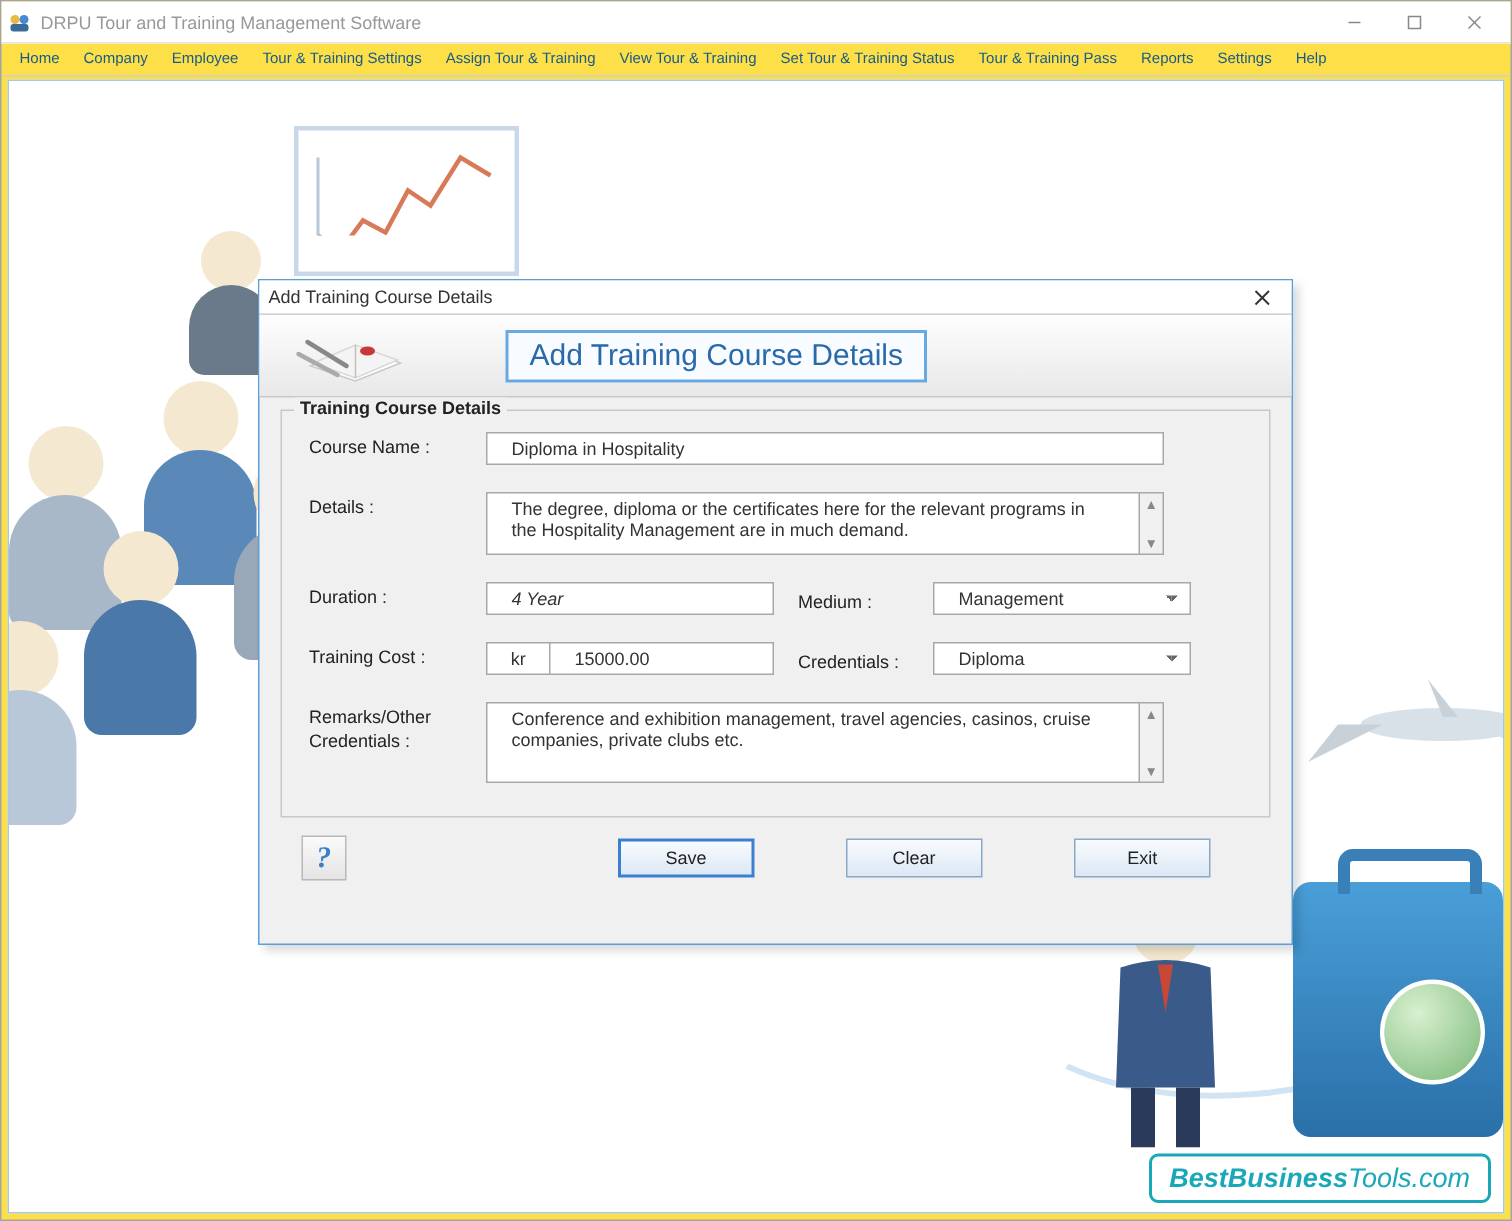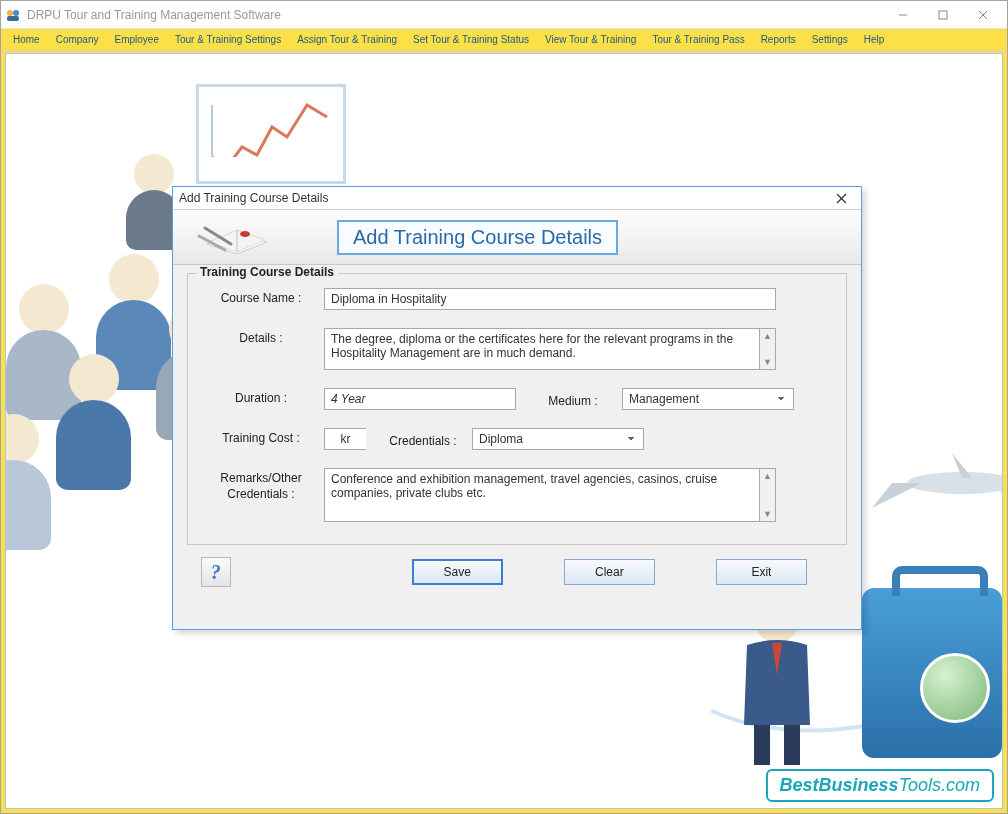--- a/index.html
+++ b/index.html
@@ -232,33 +232,33 @@
   color: #222;
 }
 .form-row {
   display: flex;
   align-items: flex-start;
   margin-bottom: 18px;
 }
 .form-row:last-child { margin-bottom: 0; }
 .lbl {
   width: 118px;
-  text-align: center;
+  text-align: left;
   padding-right: 8px;
   padding-top: 3px;
   color: #222;
 }
 .lbl.multi { line-height: 1.3; }
 .control-cell { flex: 1; display:flex; gap: 16px; }
 .txt, .txtarea, .sel {
   border: 1px solid #a8a8a8;
   background: #fff;
   font-family: Verdana, sans-serif;
   font-size: 12px;
-  padding: 3px 6px;
+  padding: 3px 16px;
   color: #333;
 }
 .txt { height: 22px; }
 .txtarea { resize: none; }
 .sel {
   height: 22px;
   appearance: none;
   background-image: linear-gradient(45deg, transparent 50%, #666 50%), linear-gradient(135deg, #666 50%, transparent 50%);
   background-position: calc(100% - 12px) 8px, calc(100% - 8px) 8px;
   background-size: 4px 4px, 4px 4px;
@@ -376,22 +376,22 @@
       </div>
     </div>
   </div>
 
   <div class="menubar">
     <span class="menu-item">Home</span>
     <span class="menu-item">Company</span>
     <span class="menu-item">Employee</span>
     <span class="menu-item">Tour &amp; Training Settings</span>
     <span class="menu-item">Assign Tour &amp; Training</span>
+    <span class="menu-item">View Tour &amp; Training</span>
     <span class="menu-item">Set Tour &amp; Training Status</span>
-    <span class="menu-item">View Tour &amp; Training</span>
     <span class="menu-item">Tour &amp; Training Pass</span>
     <span class="menu-item">Reports</span>
     <span class="menu-item">Settings</span>
     <span class="menu-item">Help</span>
   </div>
 
   <div class="content-area">
     <div class="bg-illustration">
       <div class="bg-left-group">
         <div class="presenter-board">
@@ -519,20 +519,21 @@
               </select>
             </div>
           </div>
         </div>
 
         <div class="form-row">
           <div class="lbl">Training Cost :</div>
           <div class="control-cell">
             <div style="display:flex">
               <div class="currency-box">kr</div>
+              <input class="txt" style="width: 150px;" value="15000.00">
             </div>
             <div style="flex:1;display:flex;align-items:center;">
               <div class="lbl" style="width:90px">Credentials :</div>
               <select class="sel" style="width:172px">
                 <option>Diploma</option>
               </select>
             </div>
           </div>
         </div>
 

